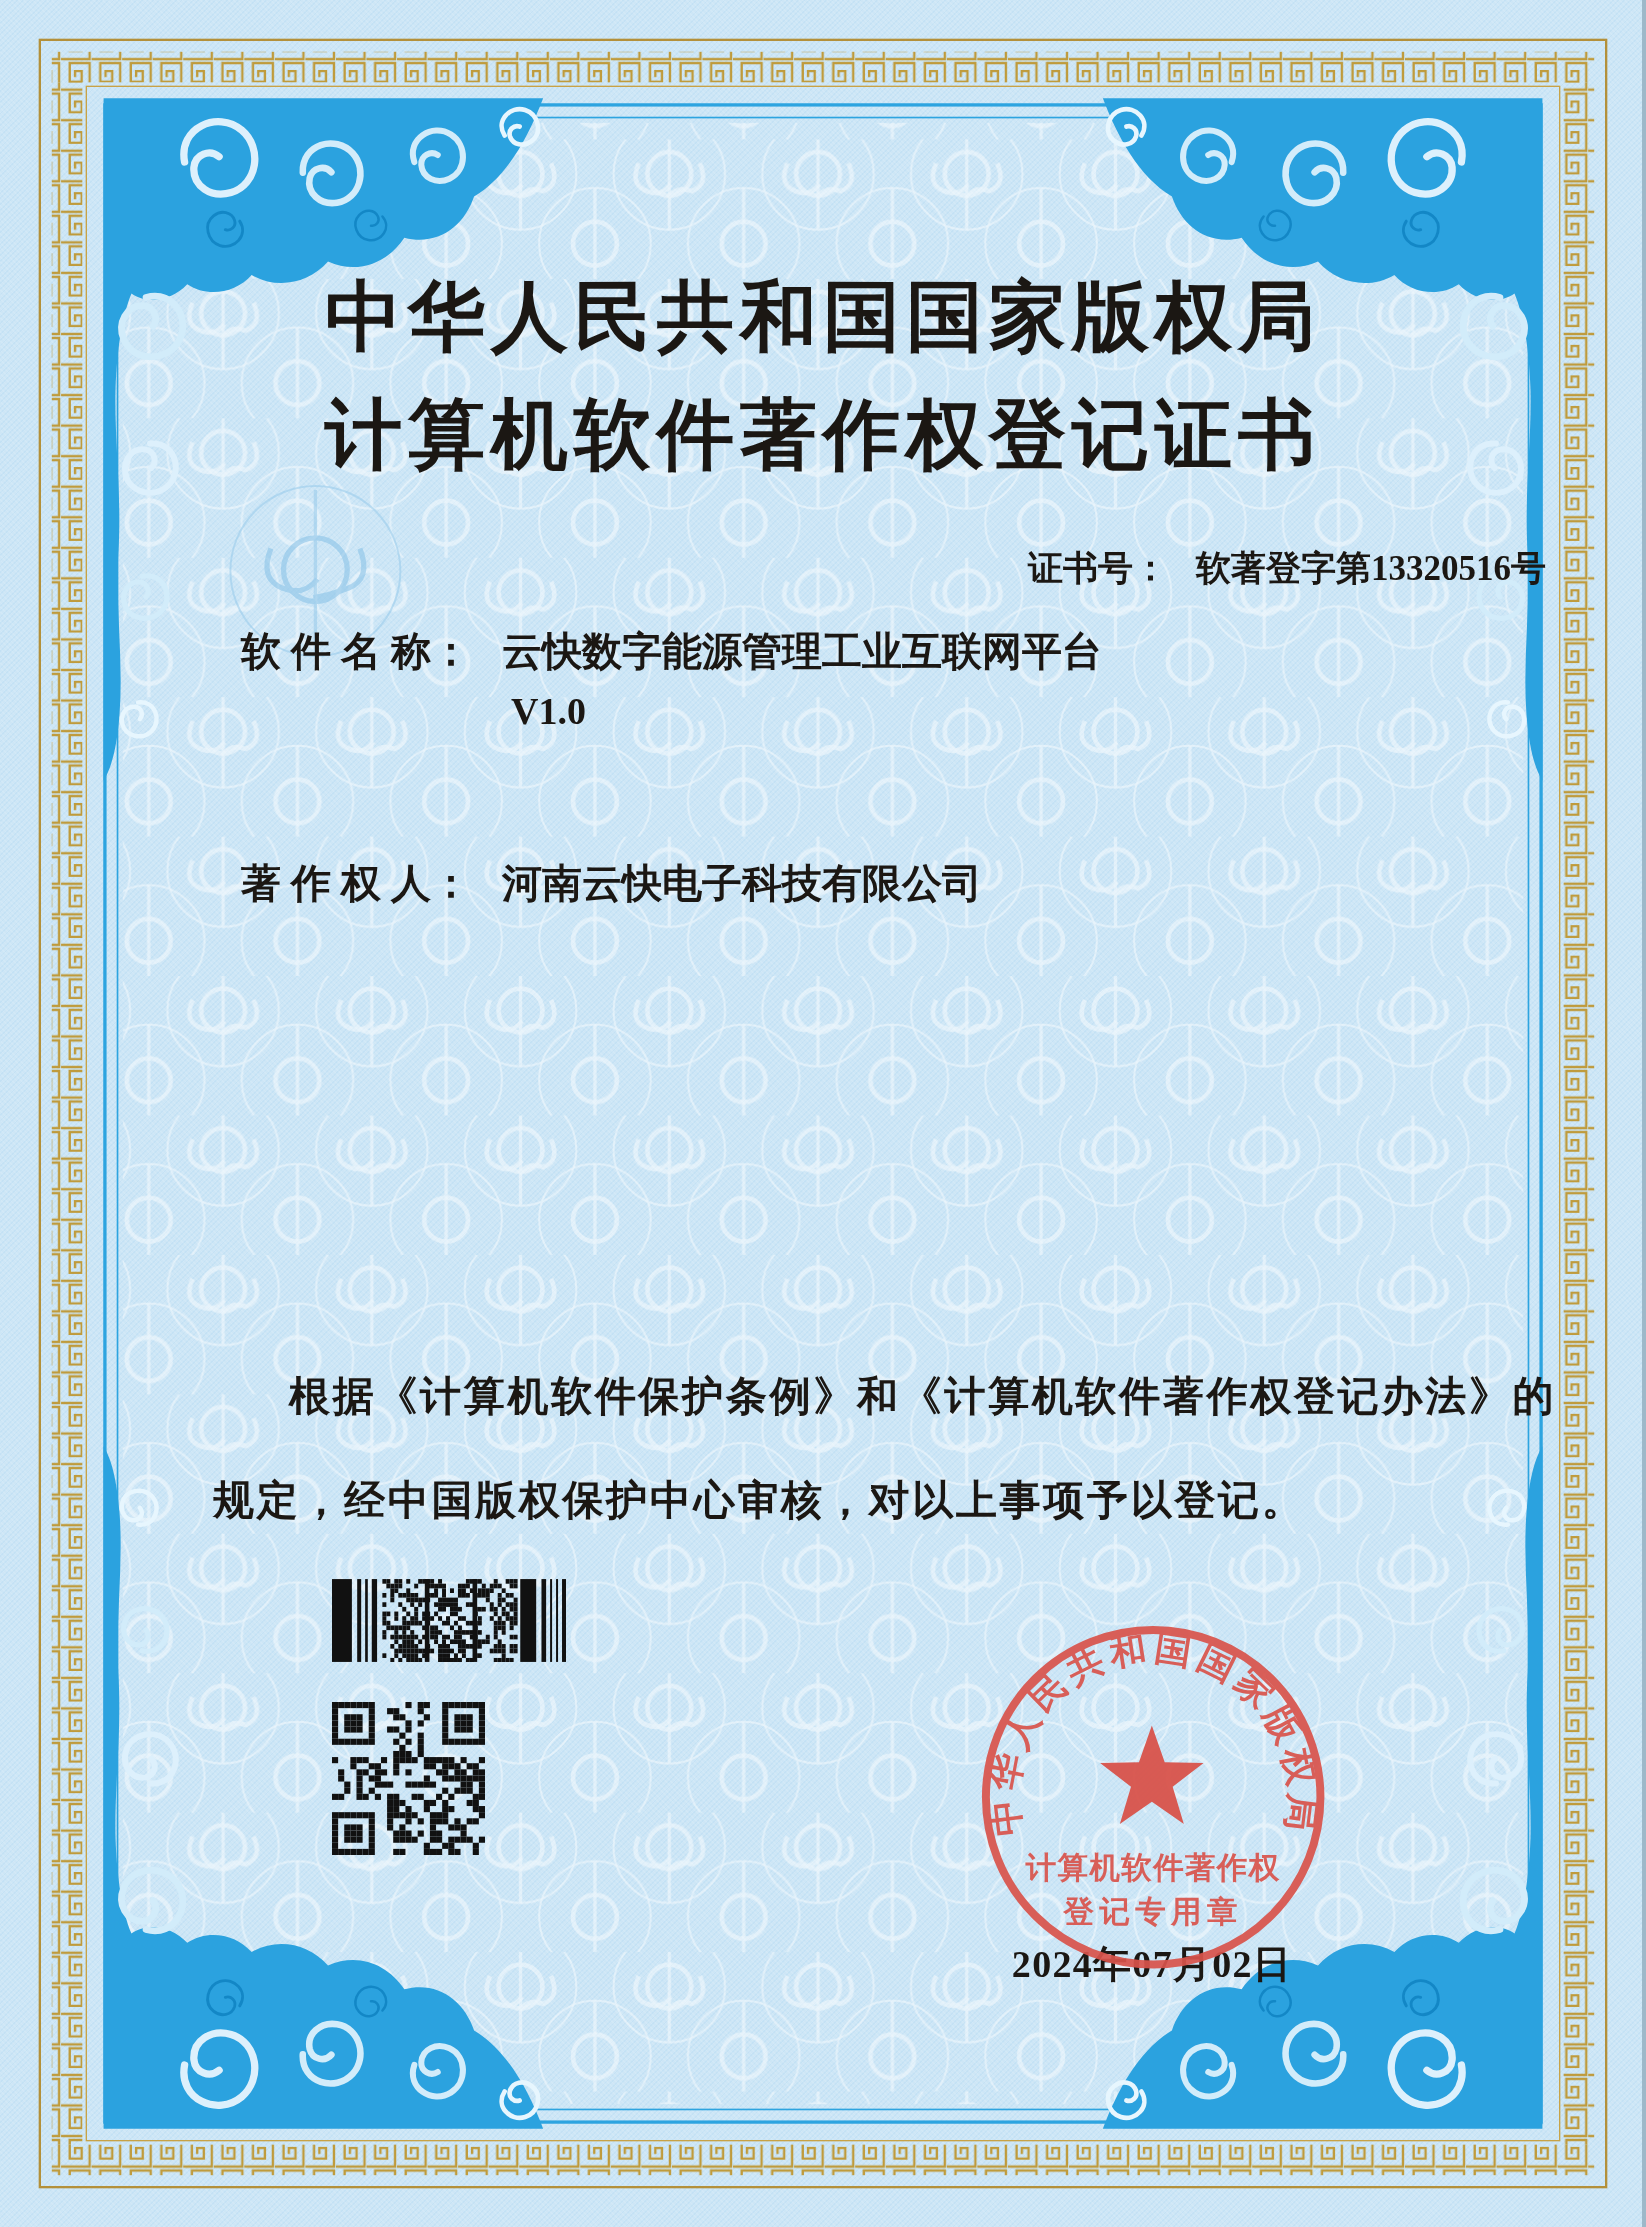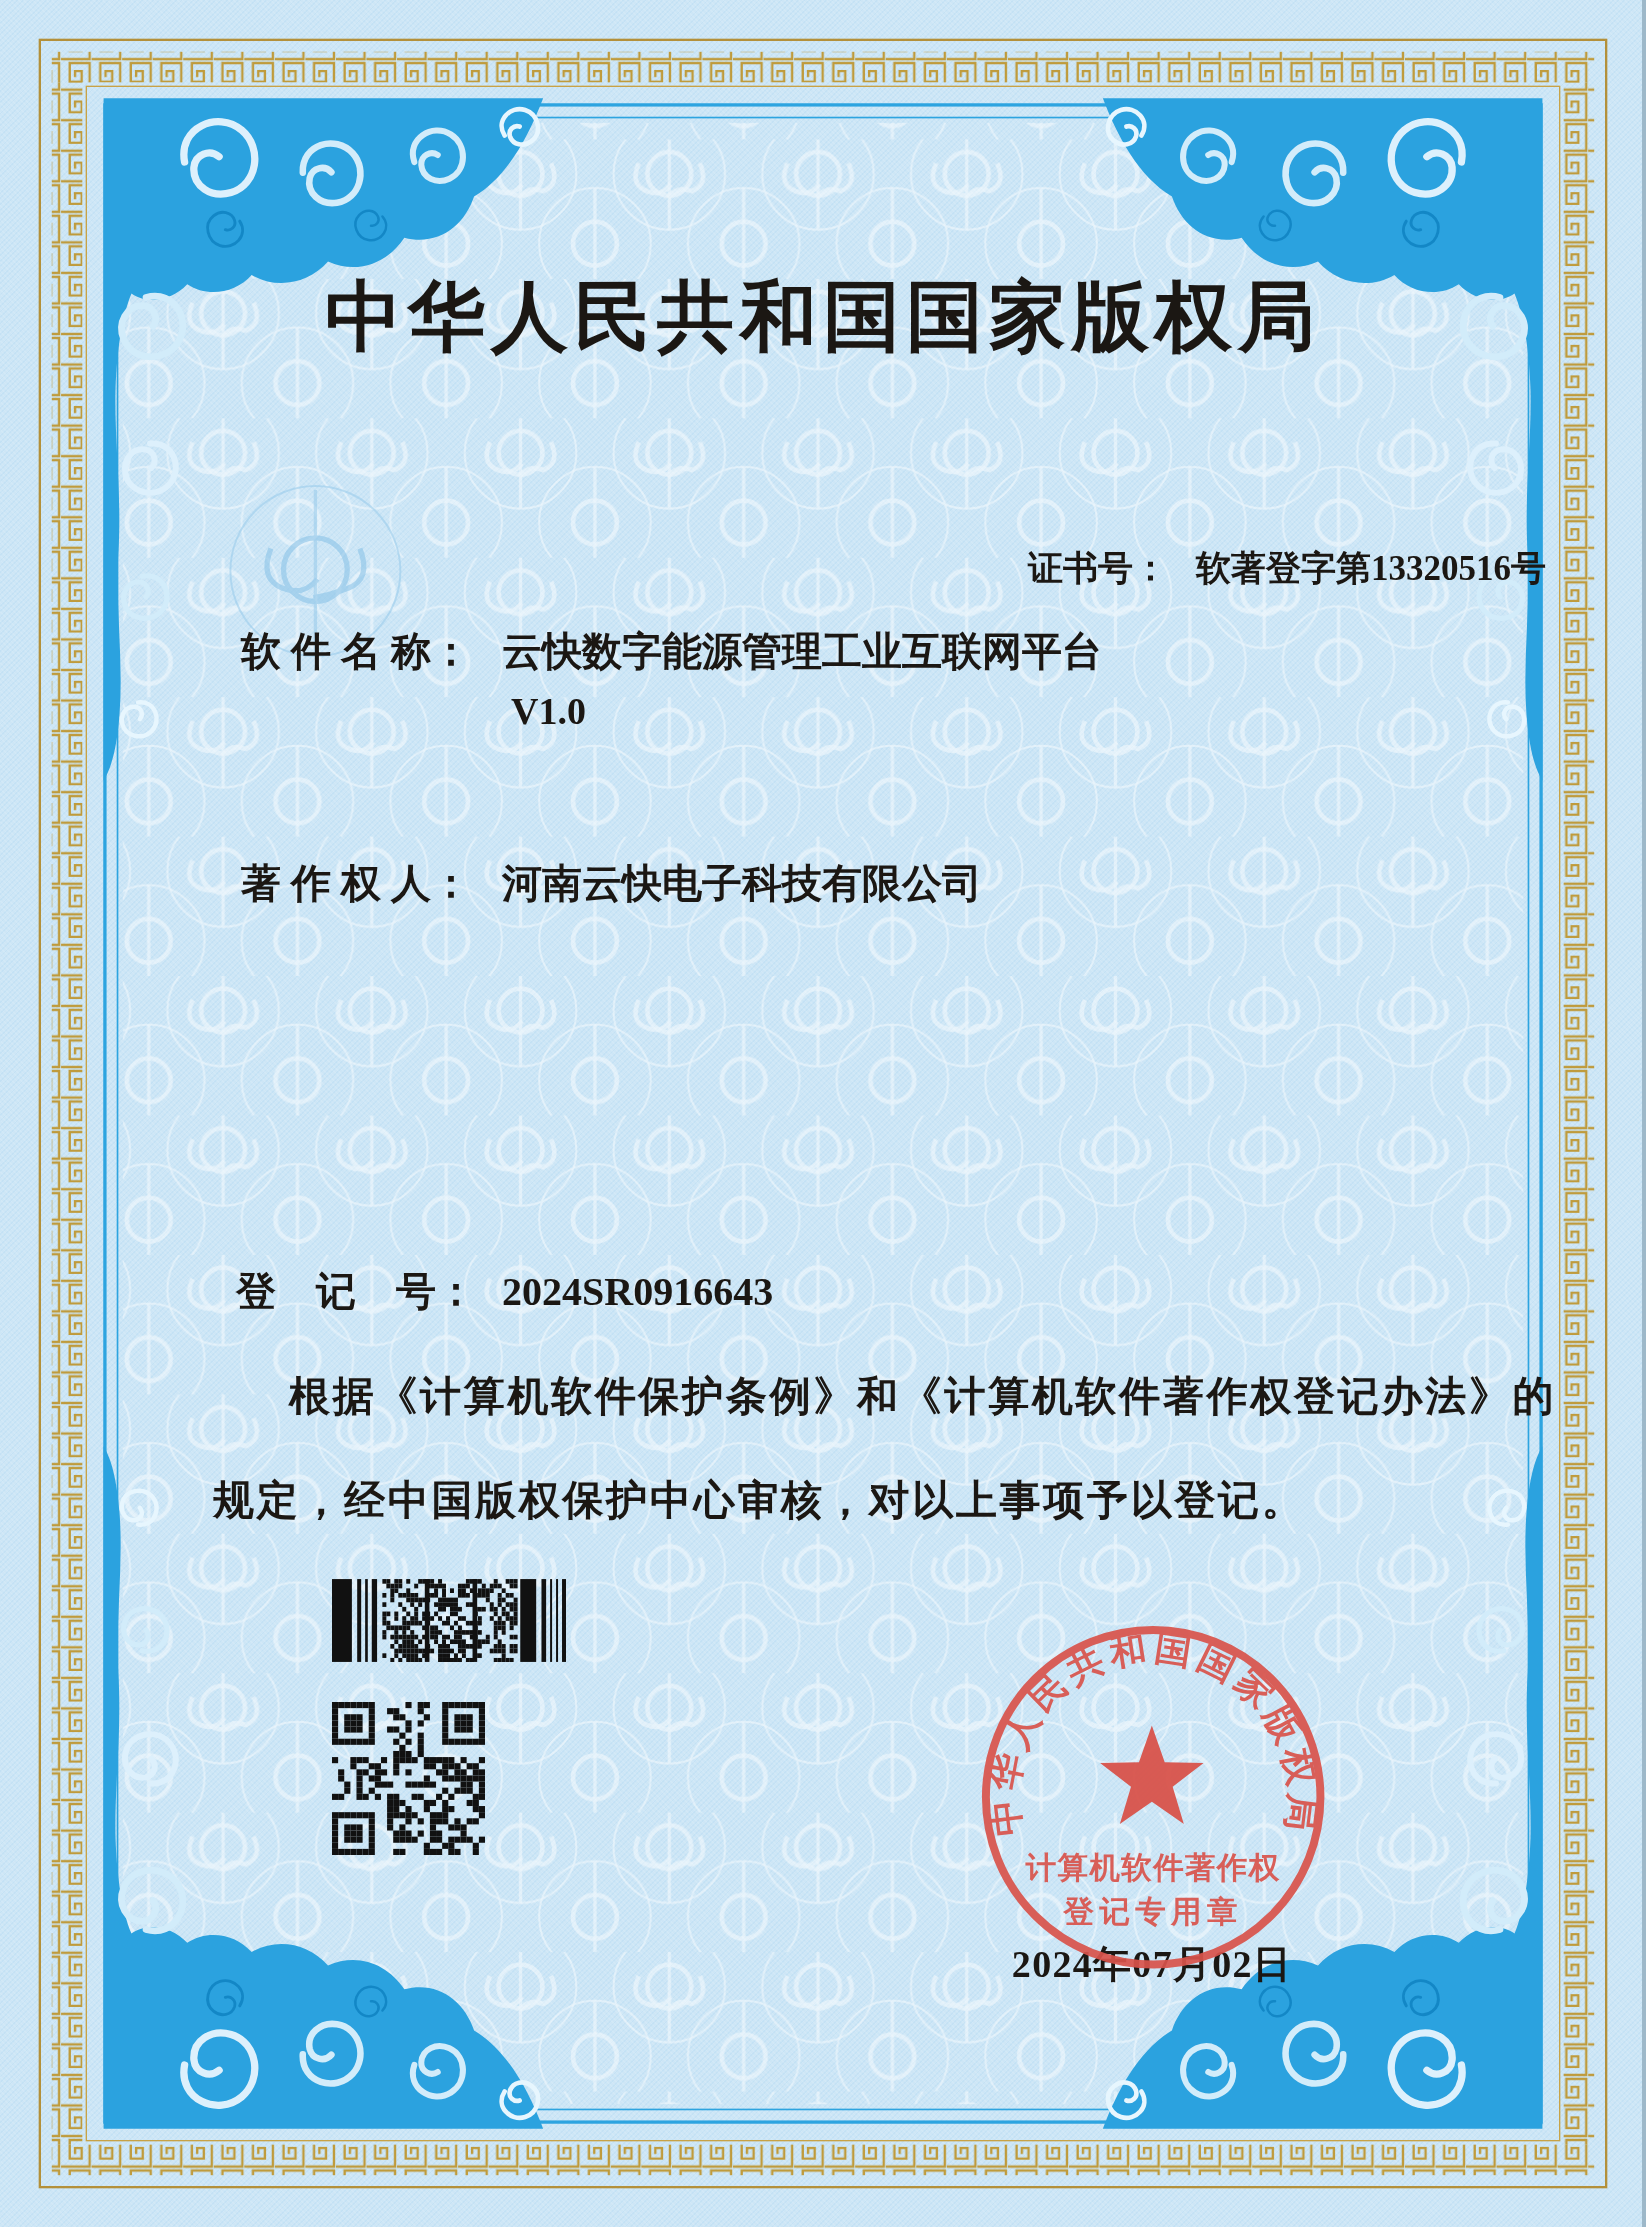--- a/index.html
+++ b/index.html
@@ -112,39 +112,37 @@
       </g>
     <g>
         <use href="#corner" transform="translate(156,3206) scale(1,-1)"></use>
       </g>
     <g>
         <use href="#corner" transform="translate(2323,3206) scale(-1,-1)"></use>
       </g>
   </svg>
 
   <div class="txt title" style="top:279px">中华人民共和国国家版权局</div>
+  <div class="txt title" style="top:397px">计算机软件著作权登记证书</div>
 
   <div class="txt certno">
     <span class="lab">证书号：</span><span>软著登字第13320516号</span>
   </div>
 
   <div class="txt frow" style="left:210px;top:632px">
     <span class="flabel">软 件 名 称：</span><span>云快数字能源管理工业互联网平台</span>
   </div>
   <div class="txt frow" style="left:511px;top:692px;font-size:38px">V1.0</div>
 
   <div class="txt frow" style="left:210px;top:864px">
     <span class="flabel">著 作 权 人：</span><span>河南云快电子科技有限公司</span>
   </div>
 
 
 
-  <div class="txt frow" style="left:210px;top:1272px">
-    <span class="flabel">登　记　号：</span><span>2024SR0916643</span>
-  </div>
 
   <div class="txt stmt" style="left:213px;top:1480px">规定，经中国版权保护中心审核，对以上事项予以登记。</div>
   <div class="txt stmt" style="left:289px;top:1376px">根据《计算机软件保护条例》和《计算机软件著作权登记办法》的</div>
 
   <svg class="codebox" style="left:332px;top:1579px" width="234" height="83" viewBox="0 0 353 125" id="barcode">
       <rect x="0" y="0" width="30" height="125" fill="#111"></rect>
       <rect x="38" y="0" width="6" height="125" fill="#111"></rect>
       <rect x="50" y="0" width="4" height="125" fill="#111"></rect>
       <rect x="60" y="0" width="8" height="125" fill="#111"></rect>
       <rect x="76" y="0" width="6" height="7" fill="#111"></rect>

